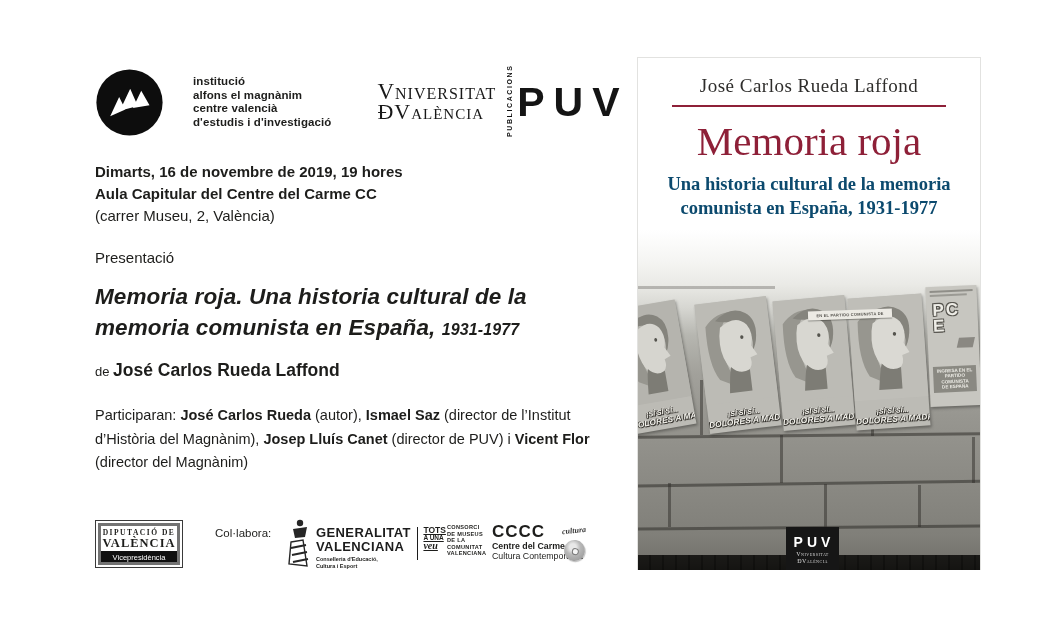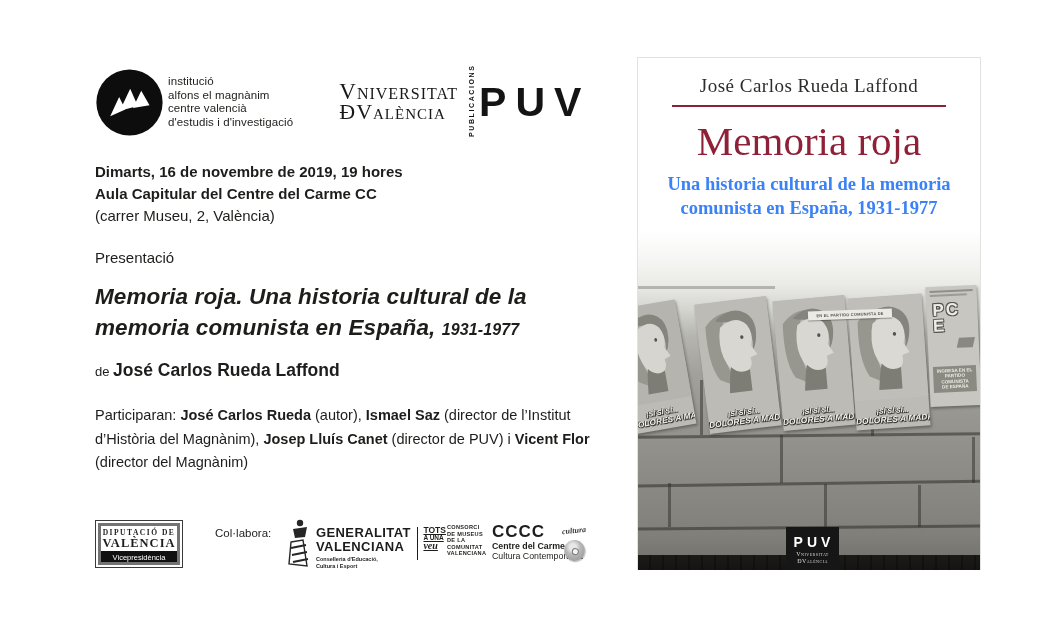--- a/index.html
+++ b/index.html
@@ -3,21 +3,21 @@
 <meta charset="utf-8">
 <style>
   * { margin:0; padding:0; box-sizing:border-box; }
   html,body { background:#ffffff; }
   .page { position:relative; width:1056px; height:637px; background:#ffffff; overflow:hidden;
           font-family:"Liberation Sans", sans-serif; color:#1d1d1b; }
 
   
   .logos-row { position:absolute; left:95px; top:66px; height:72px; display:flex; align-items:center; }
   .mag-circle { width:69px; height:69px; flex:0 0 auto; }
-  .mag-text { margin-left:4px; font-size:11.5px; font-weight:normal; line-height:13.5px; letter-spacing:.1px; }
+  .mag-text { margin-left:29px; font-size:11.5px; font-weight:bold; line-height:13.5px; letter-spacing:.1px; }
   .uv-logo { margin-left:46px; font-family:"Liberation Serif", serif; font-variant:small-caps;
              font-size:23px; line-height:20px; letter-spacing:1px; color:#181818; }
   .uv-logo .l2 { font-size:22px; }
   .pubs-vert { margin-left:10px; writing-mode:vertical-rl; transform:rotate(180deg);
                font-size:7px; font-weight:bold; letter-spacing:1.6px; height:70px; text-align:center; color:#111; }
   .puv-word { margin-left:4px; font-size:41px; font-weight:bold; letter-spacing:9px; color:#141414; }
 
   
   .event { position:absolute; left:95px; top:161px; font-size:15px; line-height:22px; }
   .event .b { font-weight:bold; }
@@ -73,21 +73,21 @@
                   border-radius:50%; background:#f4f4f4; border:1px solid #777; }
 
   
   .cover { position:absolute; left:637px; top:57px; width:344px; height:513px; background:#ffffff;
            border:1px solid #e2e2e0; font-family:"Liberation Serif", serif; }
   .cover-author { position:absolute; top:17px; width:100%; text-align:center; font-size:19px;
                   letter-spacing:.5px; color:#2e2d2b; }
   .cover-rule { position:absolute; top:47px; left:34px; right:34px; height:2px; background:#8e2038; }
   .cover-title { position:absolute; top:59px; width:100%; text-align:center; font-size:41px; color:#8e2038; }
   .cover-sub { position:absolute; top:114px; width:100%; text-align:center; font-size:18.5px;
-               font-weight:bold; line-height:24px; color:#3b82f6; }
+               font-weight:bold; line-height:24px; color:#0c4a6e; }
 
   .photo { position:absolute; left:0; top:172px; width:100%; height:340px; overflow:hidden;
            background:linear-gradient(180deg,#ffffff 0%,#f5f5f3 9%,#eaeae6 16%,#d6d6d1 23%,
              #b6b6b0 31%,#a2a19b 42%,#979690 55%,#8c8b85 72%,#807f79 90%,#6e6d67 100%); }
   .ml { position:absolute; height:3px; background:rgba(47,45,41,.55); width:105%; left:-5px; }
   .vj { position:absolute; width:3px; background:rgba(47,45,41,.5); }
 
   .poster { position:absolute; background:#bcbbb5; box-shadow:1px 2px 3px rgba(30,30,28,.4); overflow:hidden; }
   .poster svg { position:absolute; left:0; top:0; width:100%; height:78%; }
   .pcap { position:absolute; bottom:3px; width:100%; text-align:center; font-family:"Liberation Sans",sans-serif;

